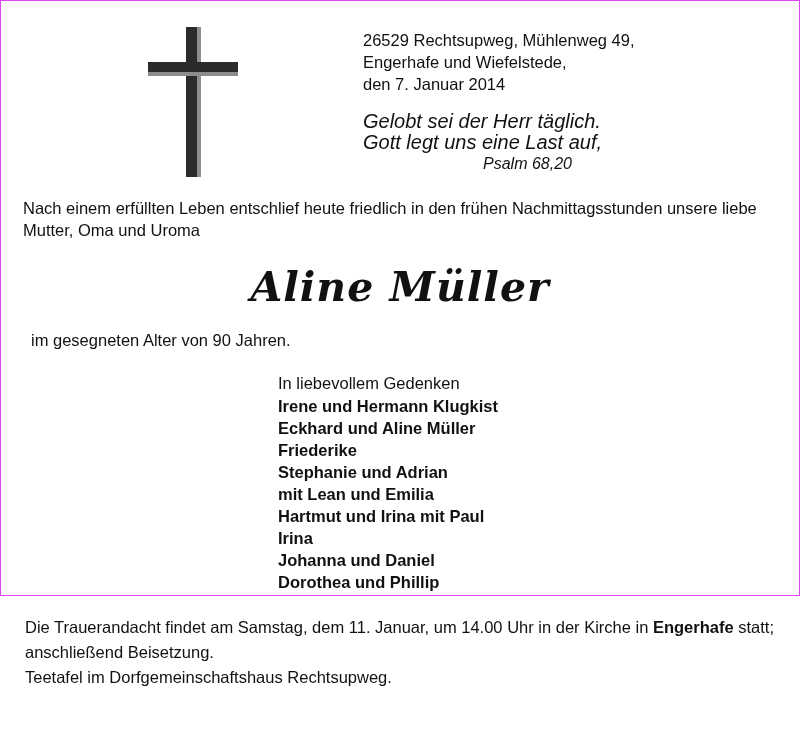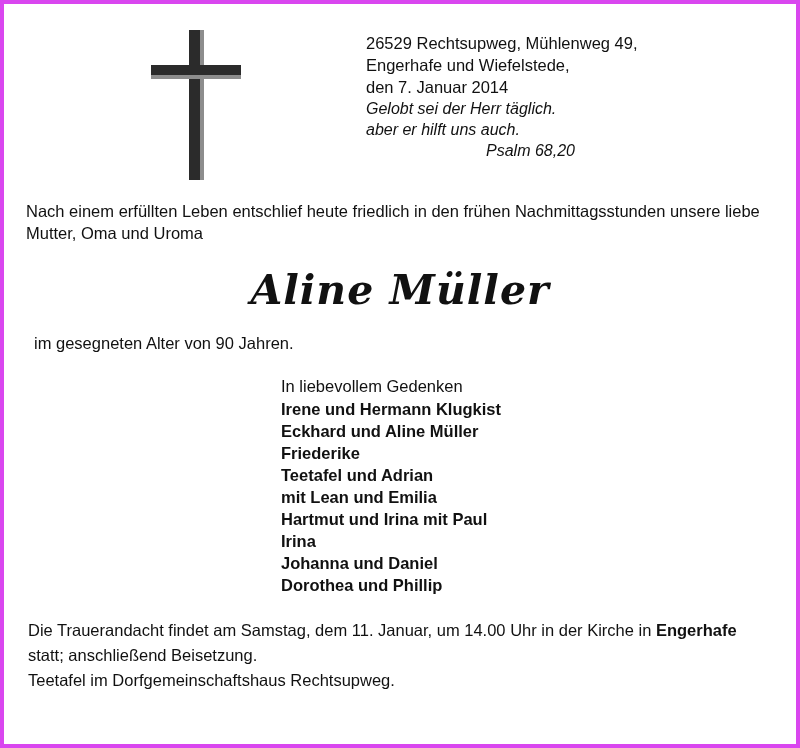--- a/index.html
+++ b/index.html
@@ -10,22 +10,22 @@
   body {
     width: 800px;
     height: 748px;
     font-family: "Liberation Sans", sans-serif;
     color: #111111;
     overflow: hidden;
   }
   .obituary {
     box-sizing: border-box;
     width: 800px;
-    height: 748px;
-    border: 4px solid #d946ef;
+    height: 596px;
+    border: 1px solid #d946ef;
     padding: 18px 22px 10px 22px;
     background: #ffffff;
     position: relative;
   }
   
   .top {
     display: flex;
     flex-direction: row;
     align-items: flex-start;
   }
@@ -74,23 +74,23 @@
   }
   .top-right {
     flex: 1;
     padding-top: 10px;
   }
   .address-line {
     font-size: 16.5px;
     line-height: 22px;
   }
   .verse {
-    margin-top: 0;
+    margin-top: 16px;
     font-style: italic;
-    font-size: 16px;
+    font-size: 20px;
     line-height: 21px;
   }
   .verse-ref {
     font-style: italic;
     font-size: 16px;
     margin-top: 2px;
     padding-left: 120px;
   }
   
   .intro {
@@ -159,38 +159,38 @@
       </div>
     </div>
 
     <div class="top-right">
       <div class="address-line">26529 Rechtsupweg, Mühlenweg 49,</div>
       <div class="address-line">Engerhafe und Wiefelstede,</div>
       <div class="address-line">den 7. Januar 2014</div>
 
       <div class="verse">
         <div>Gelobt sei der Herr täglich.</div>
-        <div>aber er hilft uns auch.</div>
+        <div>Gott legt uns eine Last auf,</div>
       </div>
       <div class="verse-ref">Psalm 68,20</div>
     </div>
   </div>
 
   <div class="intro">Nach einem erfüllten Leben entschlief heute friedlich in den frühen Nachmittagsstunden unsere liebe Mutter, Oma und Uroma</div>
 
   <div class="name">Aline Müller</div>
 
   <div class="age">im gesegneten Alter von 90 Jahren.</div>
 
   <div class="mourners">
     <div class="heading">In liebevollem Gedenken</div>
     <div class="mourner">Irene und Hermann Klugkist</div>
     <div class="mourner">Eckhard und Aline Müller</div>
     <div class="mourner">Friederike</div>
-    <div class="mourner">Teetafel und Adrian</div>
+    <div class="mourner">Stephanie und Adrian</div>
     <div class="mourner">mit Lean und Emilia</div>
     <div class="mourner">Hartmut und Irina mit Paul</div>
     <div class="mourner">Irina</div>
     <div class="mourner">Johanna und Daniel</div>
     <div class="mourner">Dorothea und Phillip</div>
   </div>
 
   <div class="closing">
     <div class="line"><span>Die Trauerandacht findet am Samstag, dem 11. Januar, um 14.00 Uhr in der Kirche in </span><b>Engerhafe</b><span> statt; anschließend Beisetzung.</span></div>
     <div class="line">Teetafel im Dorfgemeinschaftshaus Rechtsupweg.</div>

